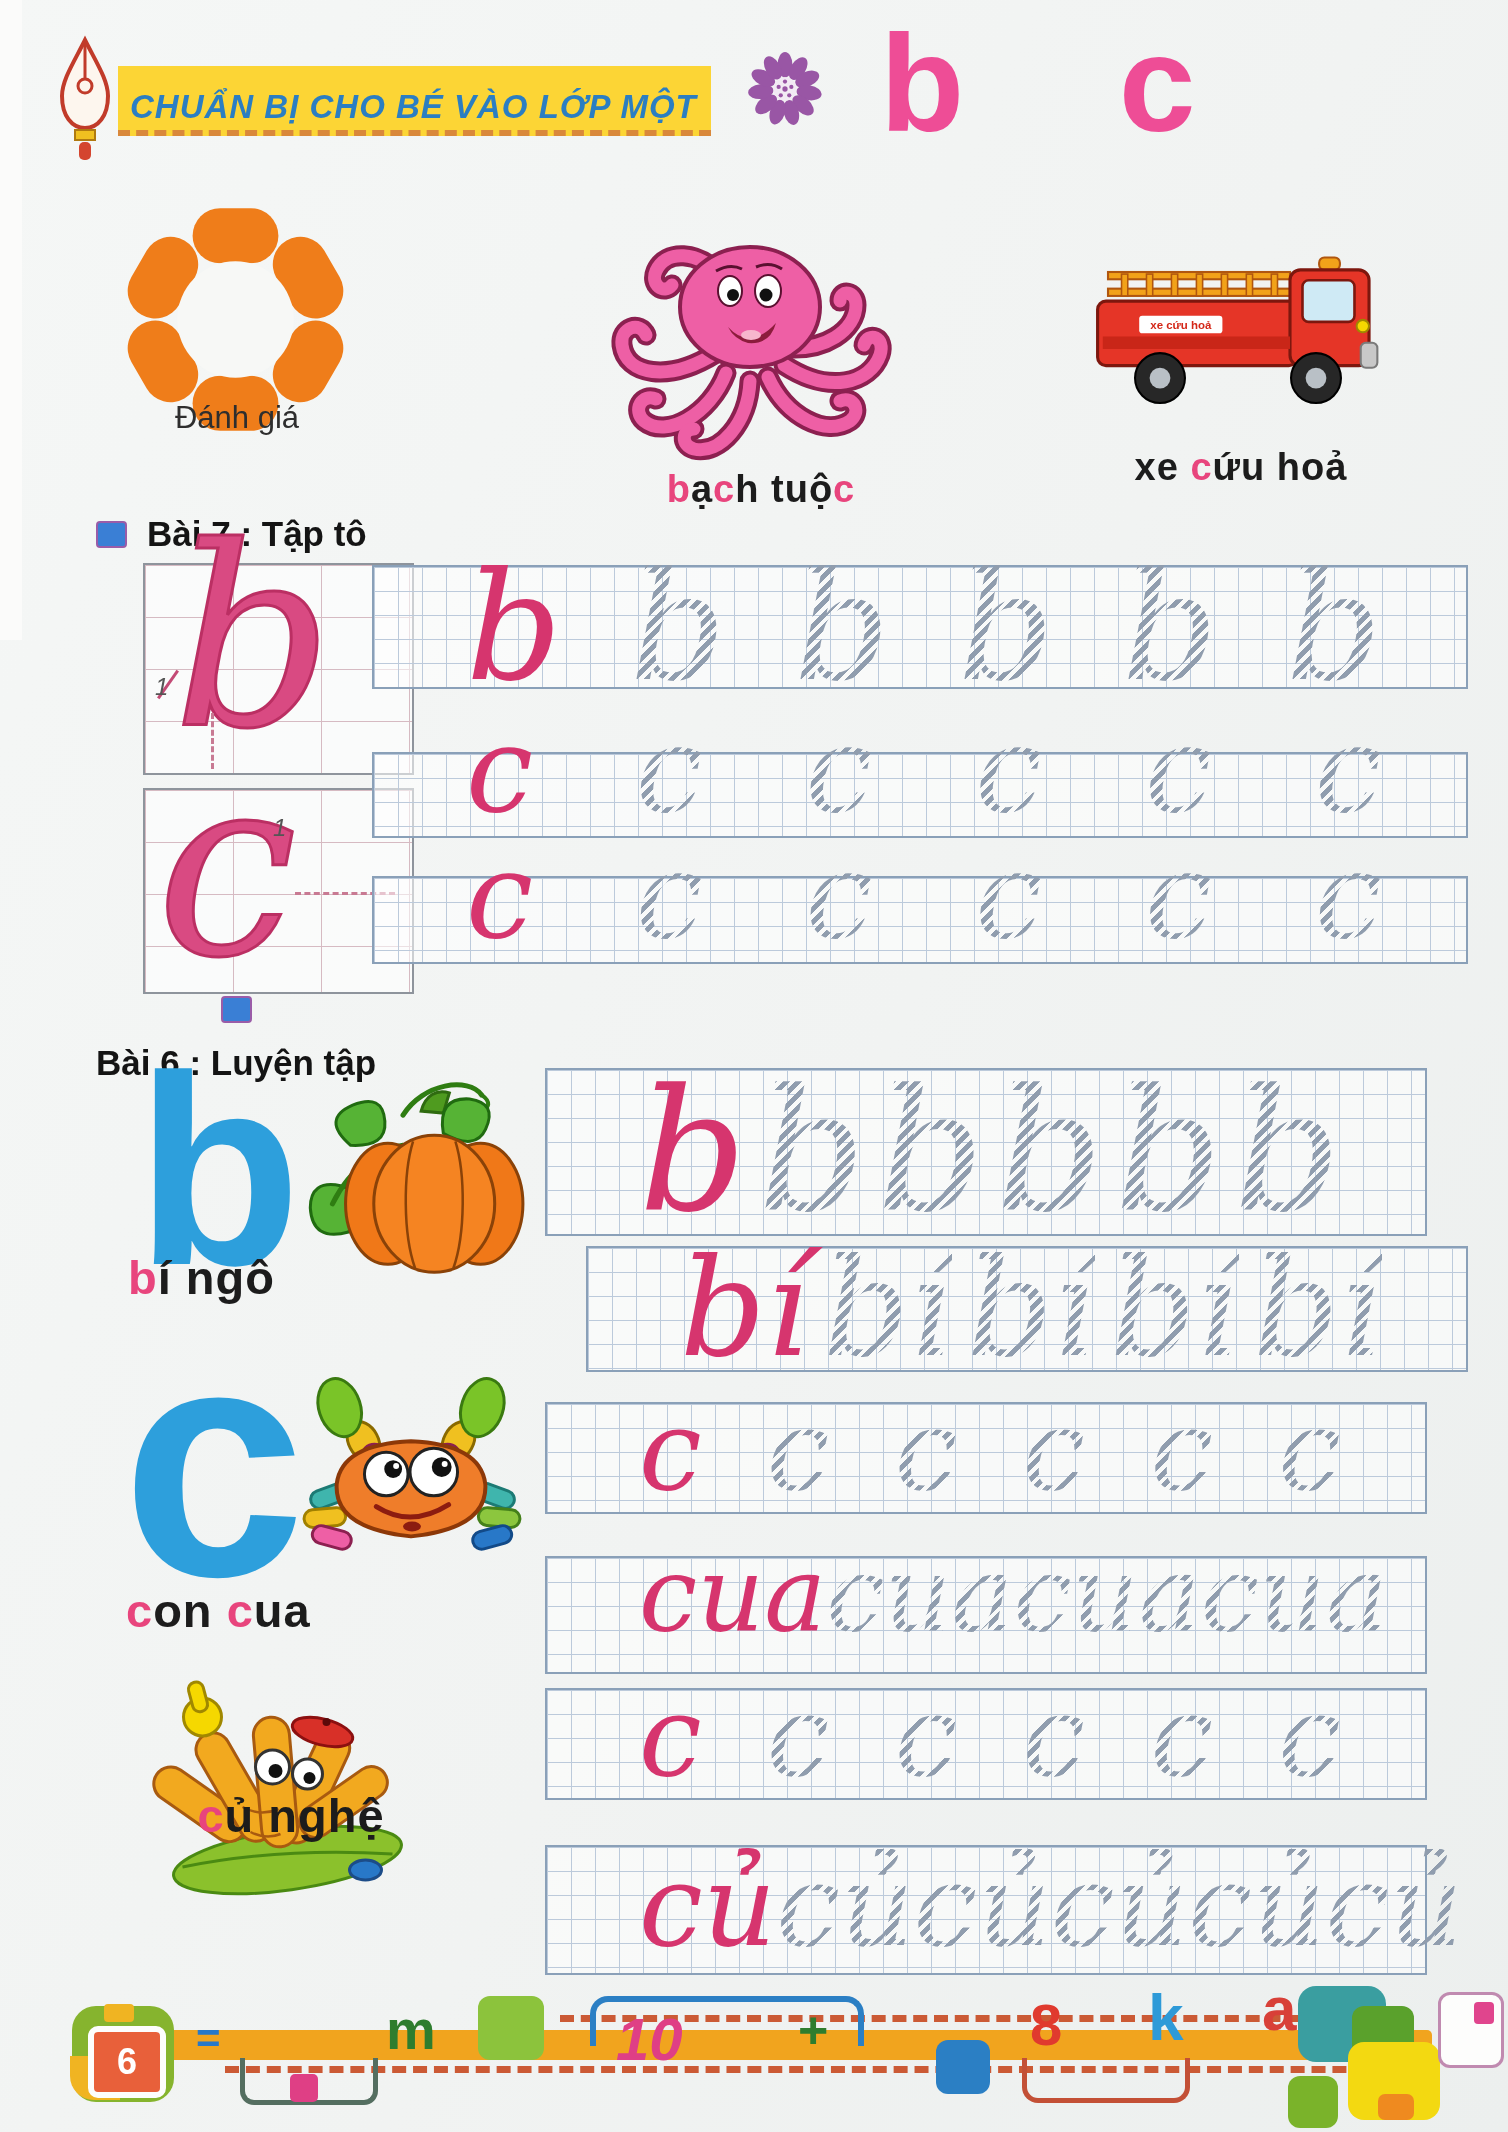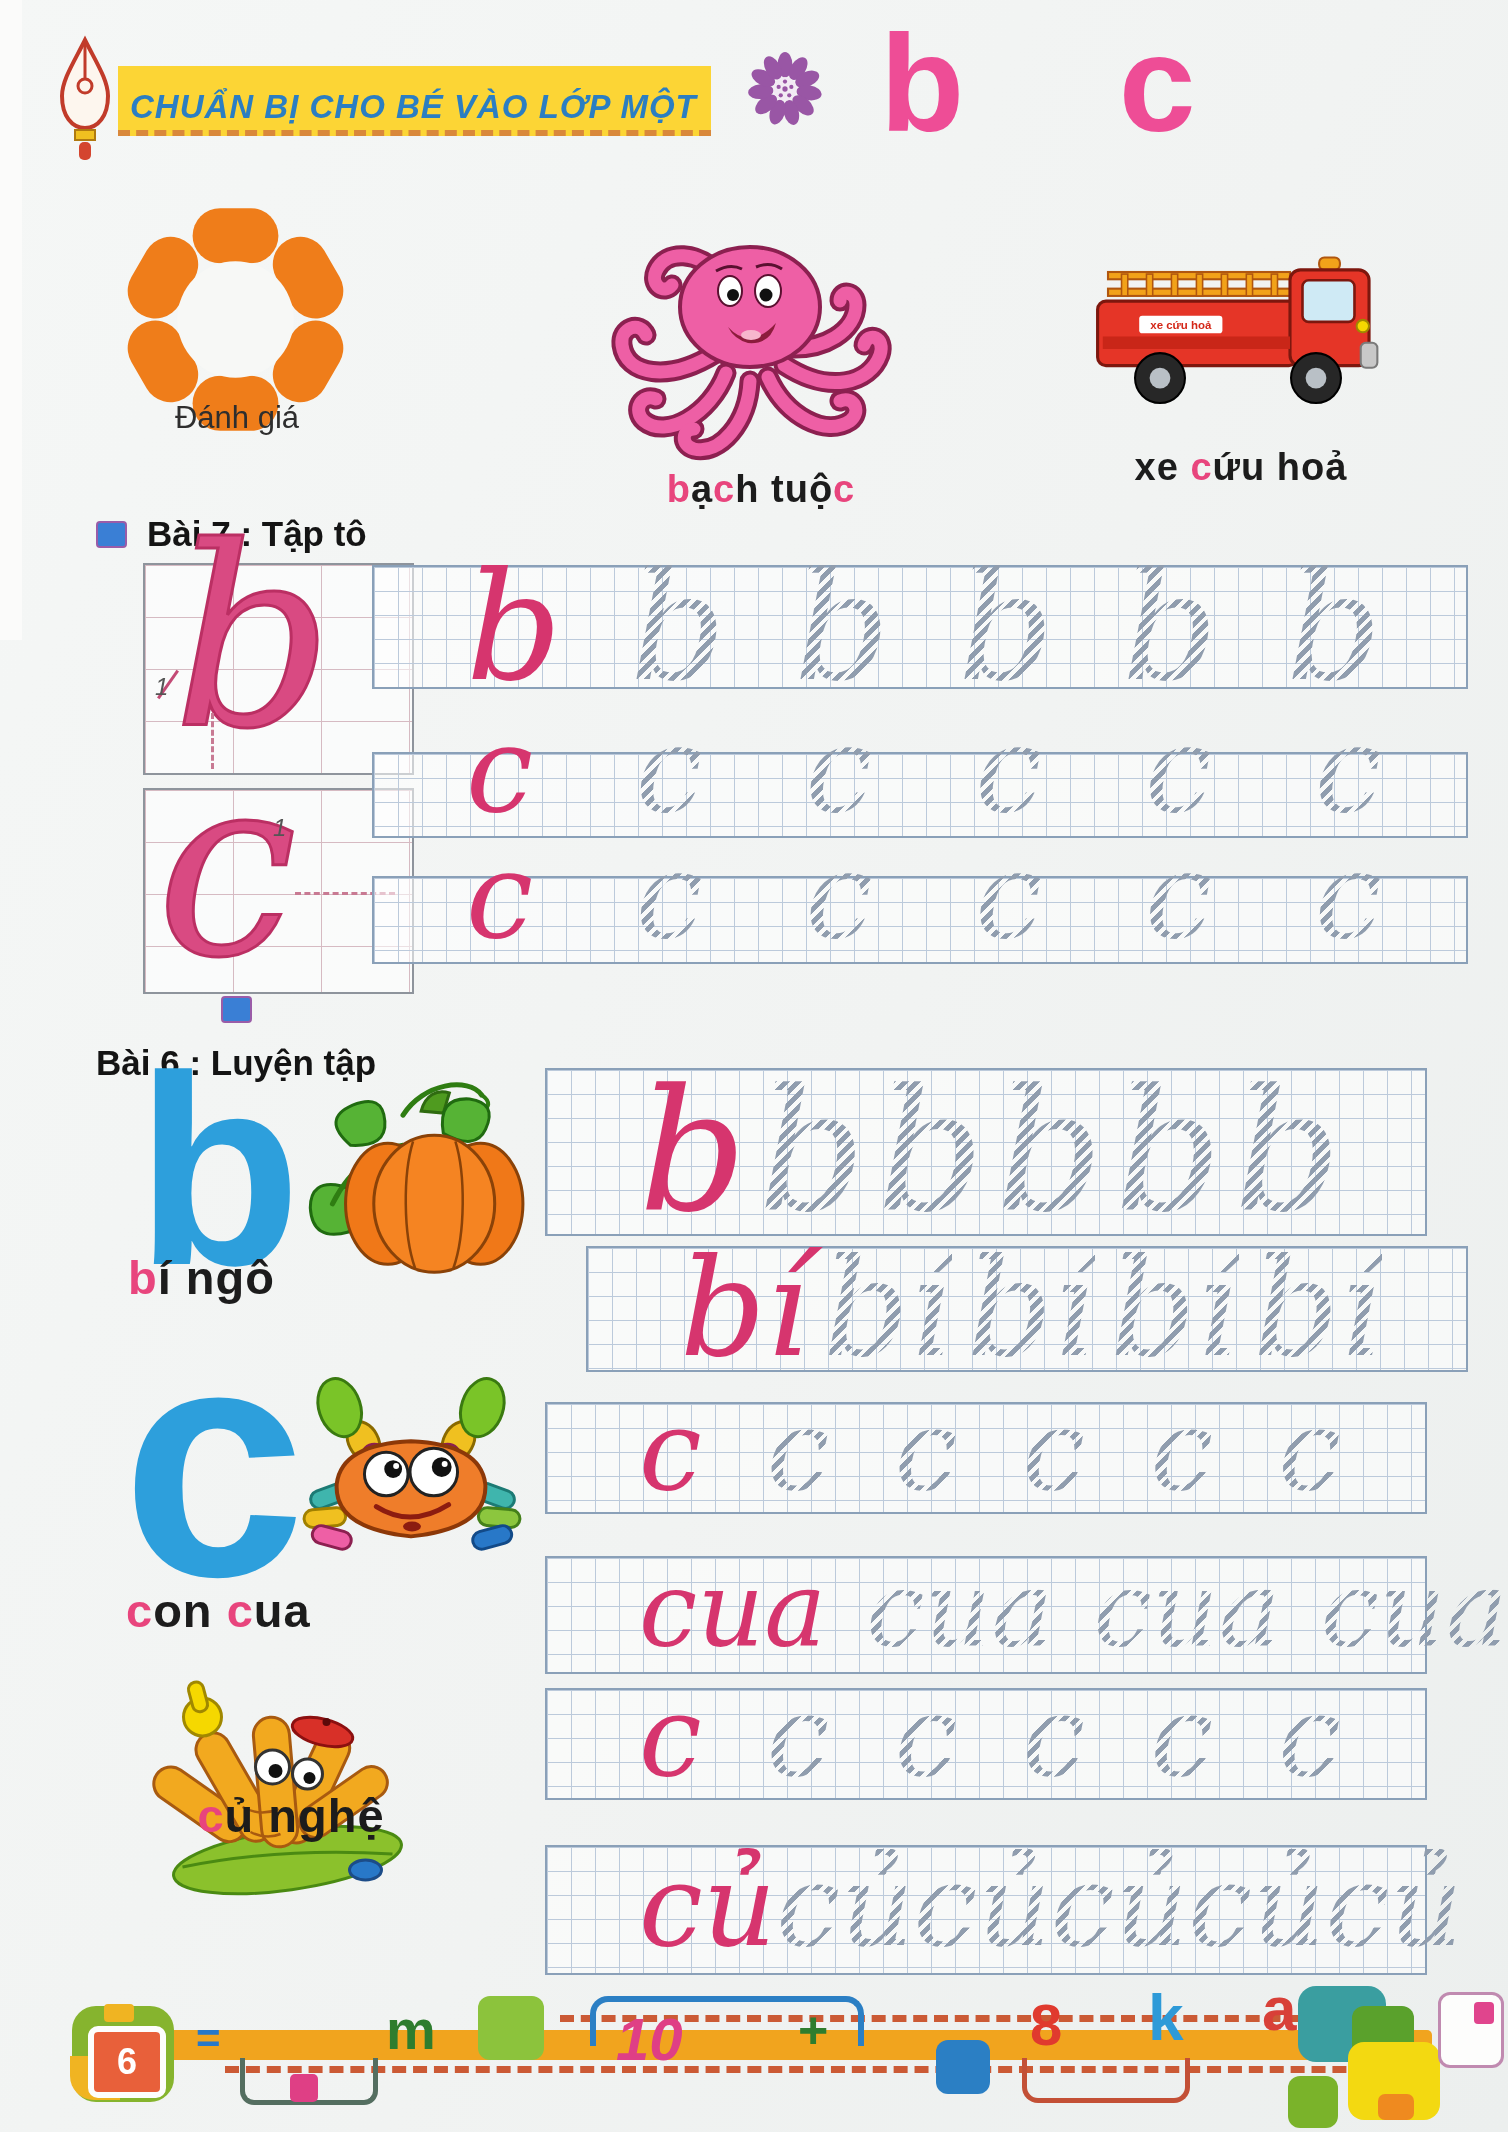--- a/index.html
+++ b/index.html
@@ -66,21 +66,21 @@
   .dotted{
     color:transparent;
     background-image:repeating-linear-gradient(135deg,#909dae 0 5px,rgba(0,0,0,0) 5px 9px);
     -webkit-background-clip:text;background-clip:text;
   }
   .row-b5{font-size:150px;}
   .row-c5{font-size:120px;align-items:flex-end;padding-bottom:6px;}
   .row-b6{font-size:168px;}
   .row-bi{font-size:134px;margin-left:41px;}
   .row-c6{font-size:112px;align-items:flex-end;padding-bottom:6px;}
-  .row-cua{font-size:104px;align-items:flex-start;padding-bottom:11px;gap:40px;}
+  .row-cua{font-size:104px;align-items:flex-end;padding-bottom:25px;}
   .row-cu{font-size:114px;align-items:flex-end;padding-bottom:10px;}
 
   
   .big-blue{font-weight:bold;color:#2d9fdc;line-height:1;}
 
   
   .bar{left:140px;top:2030px;width:1292px;height:30px;background:#f1a41e;border-radius:5px;}
   .dash{height:0;border-top:7px dashed #cb5a35;}
   .sym{font-weight:bold;line-height:1;}
   .badge-outer{left:72px;top:2006px;width:102px;height:96px;background:#86b42e;border-radius:24px;}

